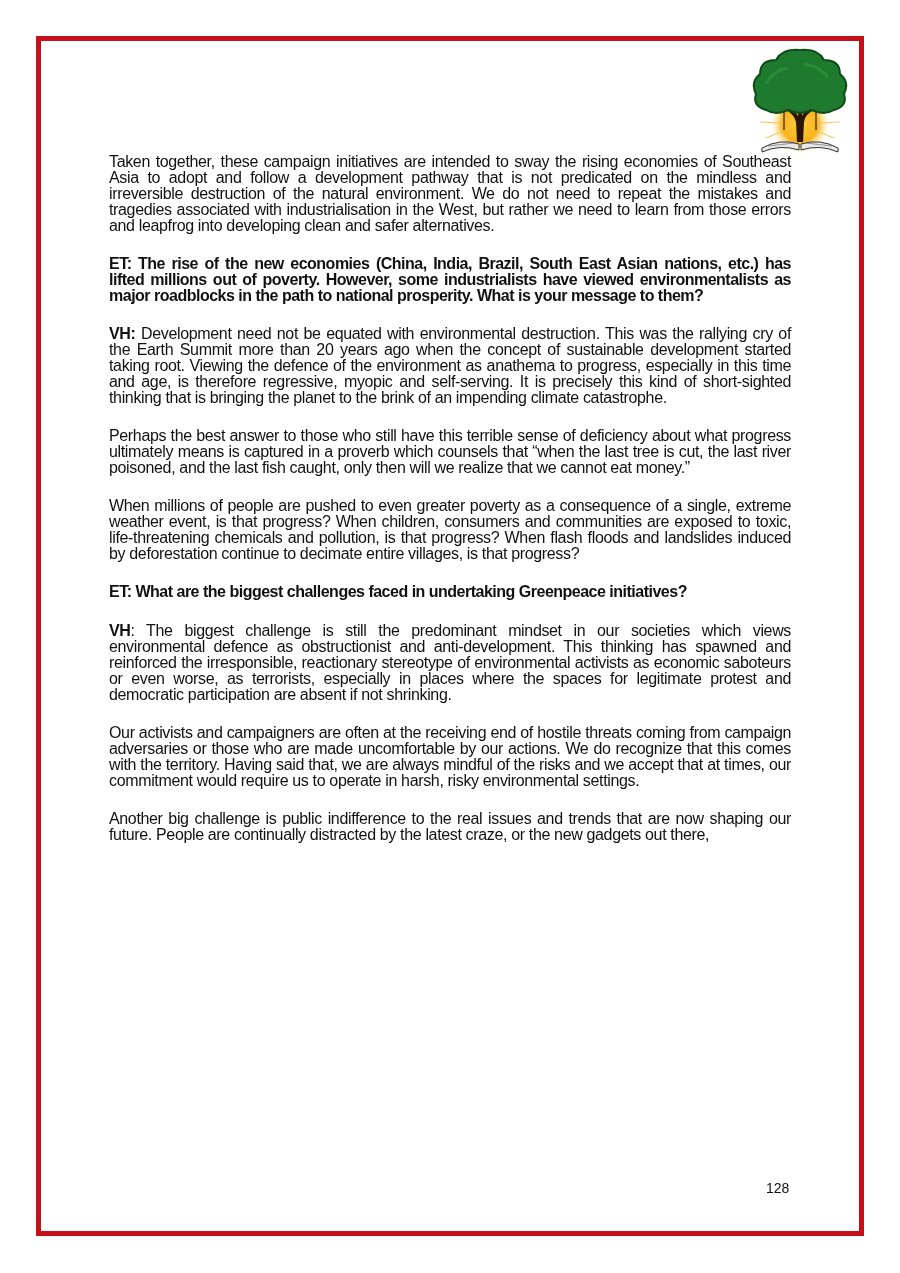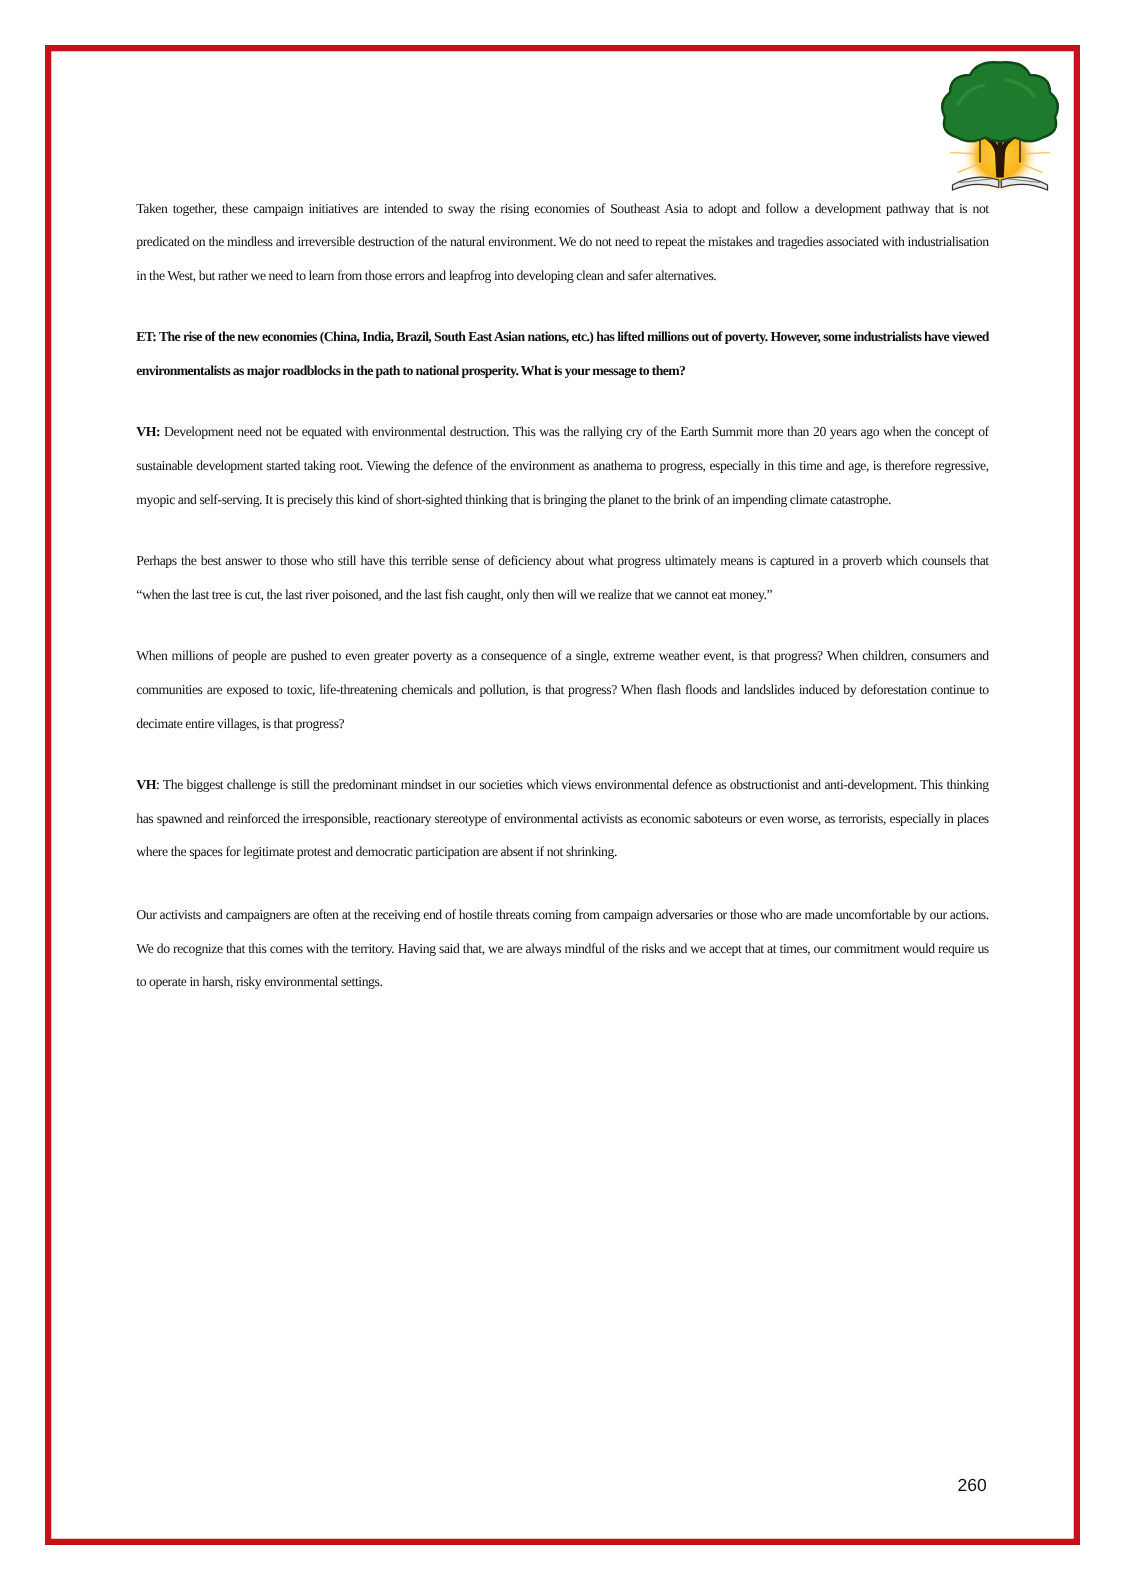--- a/index.html
+++ b/index.html
@@ -4,22 +4,22 @@
   <style>
     html, body { margin: 0; padding: 0; background: #ffffff; }
     body { width: 900px; height: 1273px; position: relative; overflow: hidden; }
     .page-border {
       position: absolute; left: 36px; top: 36px; width: 818px; height: 1190px;
       border: 5px solid #c8101a; box-sizing: content-box;
     }
     .logo { position: absolute; left: 744px; top: 44px; width: 112px; height: 112px; }
     .content {
       position: absolute; left: 109px; top: 154px; width: 682px;
-      font-family: Liberation Serif, serif;
-      font-size: 11px; line-height: 27px; color: #111111;
+      font-family: Liberation Sans, sans-serif;
+      font-size: 16px; line-height: 16px; color: #111111;
       letter-spacing: -0.35px;
     }
     .content p { margin: 0 0 22.1px 0; text-align: justify; }
     .content p.last { text-align: justify; text-align-last: left; }
     .q { font-weight: bold; letter-spacing: -0.5px; }
     .spk { font-weight: bold; }
     .page-number {
       position: absolute; left: 766px; top: 1180px;
       font-family: "Liberation Sans", sans-serif; font-size: 14px; color: #111;
     }
@@ -65,20 +65,22 @@
   <p>Taken together, these campaign initiatives are intended to sway the rising economies of Southeast Asia to adopt and follow a development pathway that is not predicated on the mindless and irreversible destruction of the natural environment. We do not need to repeat the mistakes and tragedies associated with industrialisation in the West, but rather we need to learn from those errors and leapfrog into developing clean and safer alternatives.</p>
 
   <p class="q"><span>ET:</span><span> The rise of the new economies (China, India, Brazil, South East Asian nations, etc.) has lifted millions out of poverty. However, some industrialists have viewed environmentalists as major roadblocks in the path to national prosperity. What is your message to them?</span></p>
 
   <p><span class="spk">VH:</span><span> Development need not be equated with environmental destruction. This was the rallying cry of the Earth Summit more than 20 years ago when the concept of sustainable development started taking root. Viewing the defence of the environment as anathema to progress, especially in this time and age, is therefore regressive, myopic and self-serving. It is precisely this kind of short-sighted thinking that is bringing the planet to the brink of an impending climate catastrophe.</span></p>
 
   <p>Perhaps the best answer to those who still have this terrible sense of deficiency about what progress ultimately means is captured in a proverb which counsels that “when the last tree is cut, the last river poisoned, and the last fish caught, only then will we realize that we cannot eat money.”</p>
 
   <p>When millions of people are pushed to even greater poverty as a consequence of a single, extreme weather event, is that progress? When children, consumers and communities are exposed to toxic, life-threatening chemicals and pollution, is that progress? When flash floods and landslides induced by deforestation continue to decimate entire villages, is that progress?</p>
 
+  <p class="q"><span>ET:</span><span> What are the biggest challenges faced in undertaking Greenpeace initiatives?</span></p>
 
   <p><span class="spk">VH</span><span>: The biggest challenge is still the predominant mindset in our societies which views environmental defence as obstructionist and anti-development. This thinking has spawned and reinforced the irresponsible, reactionary stereotype of environmental activists as economic saboteurs or even worse, as terrorists, especially in places where the spaces for legitimate protest and democratic participation are absent if not shrinking.</span></p>
 
   <p>Our activists and campaigners are often at the receiving end of hostile threats coming from campaign adversaries or those who are made uncomfortable by our actions. We do recognize that this comes with the territory. Having said that, we are always mindful of the risks and we accept that at times, our commitment would require us to operate in harsh, risky environmental settings.</p>
 
+  <p class="last">Another big challenge is public indifference to the real issues and trends that are now shaping our future. People are continually distracted by the latest craze, or the new gadgets out there,</p>
 </div>
 
-<div class="page-number">260</div>
+<div class="page-number">128</div>
 
 </body></html>

